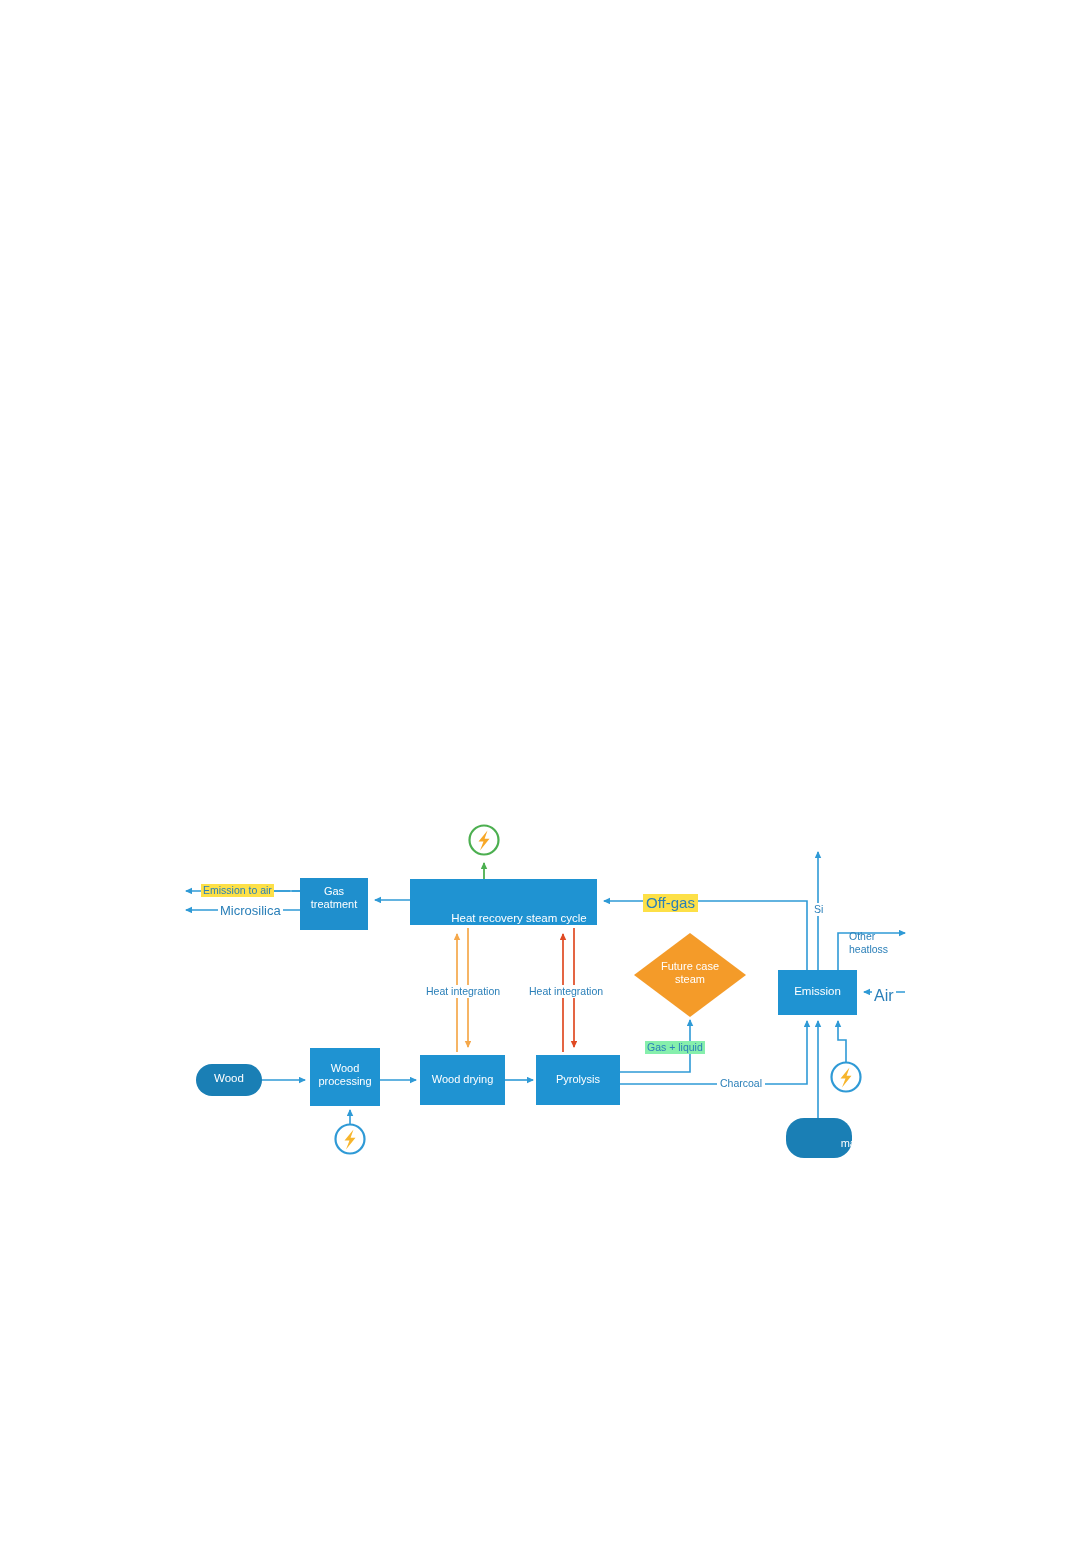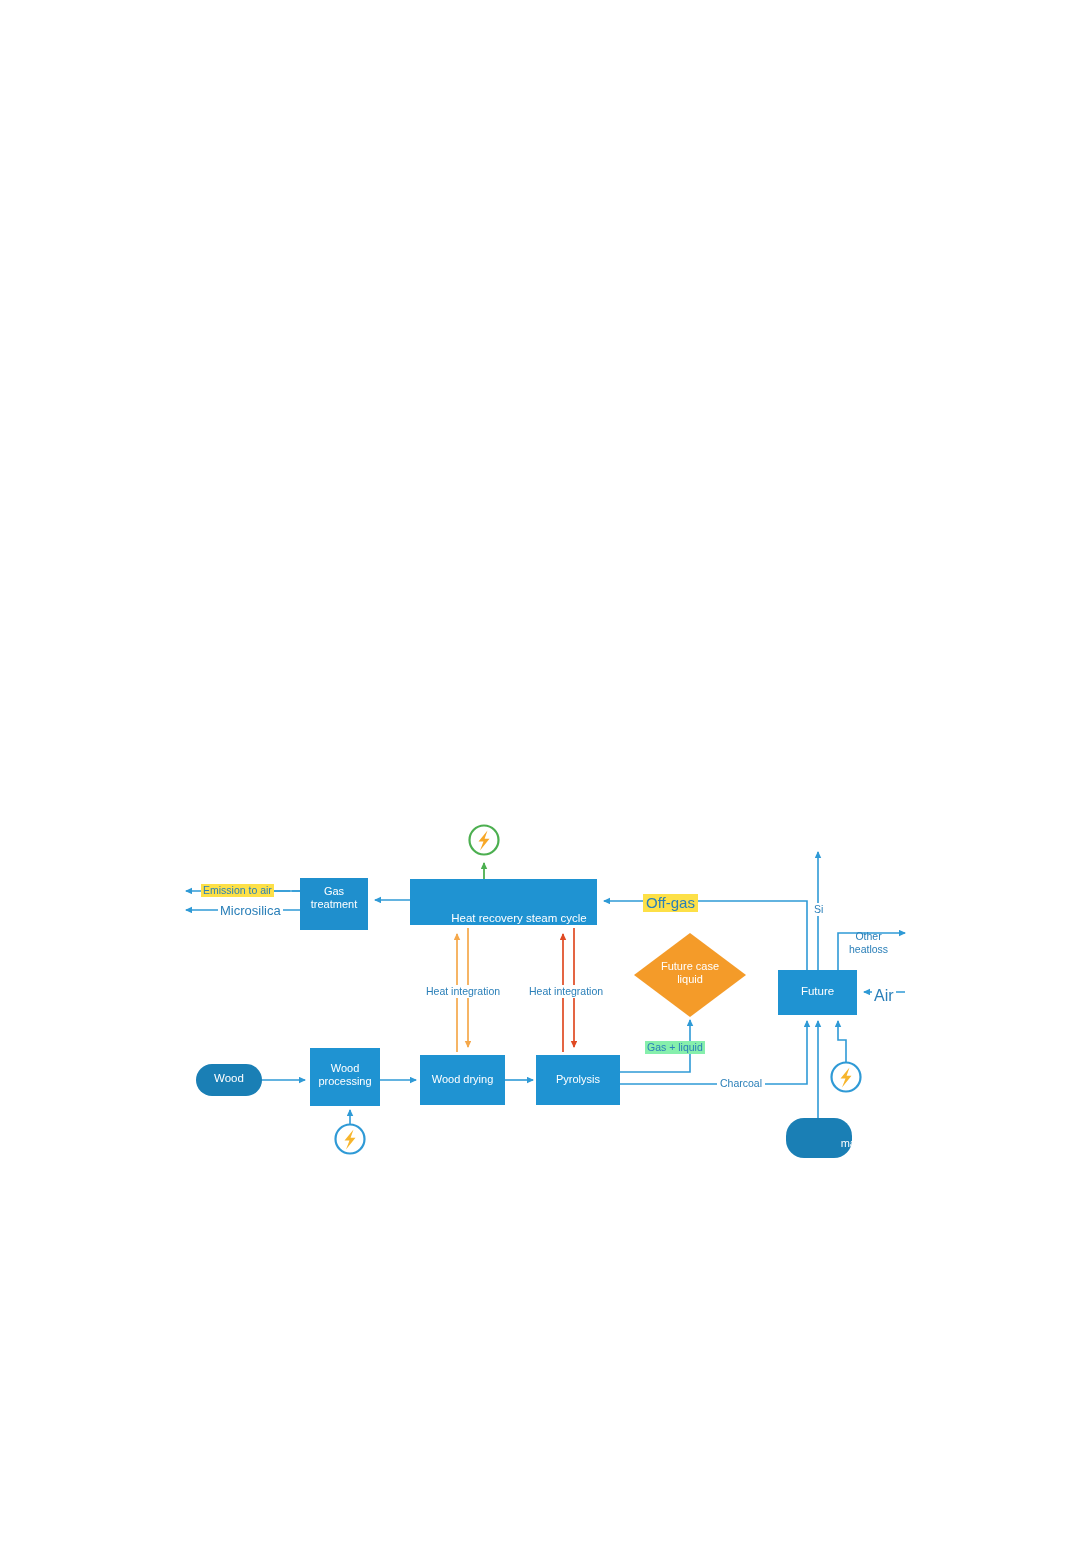--- a/index.html
+++ b/index.html
@@ -118,25 +118,25 @@
   </g>
 </svg>
 
 <div class="node-label" style="left:300px;top:885px;width:68px;font-size:11px;">
   <div>Gas</div>
   <div>treatment</div>
 </div>
 
 <div class="node-label" style="left:410px;top:894px;width:218px;font-size:11.5px;margin-top:18px;">Heat recovery steam cycle</div>
 
-<div class="node-label" style="left:778px;top:985px;width:79px;font-size:11.5px;">Future</div>
+<div class="node-label" style="left:778px;top:985px;width:79px;font-size:11.5px;">Emission</div>
 
 <div class="node-label" style="left:640px;top:960px;width:100px;font-size:11px;">
   <div>Future case</div>
-  <div>liquid</div>
+  <div>steam</div>
 </div>
 
 <div class="node-label" style="left:196px;top:1072px;width:66px;font-size:11.5px;">Wood</div>
 
 <div class="node-label" style="left:308px;top:1062px;width:74px;font-size:11px;">
   <div>Wood</div>
   <div>processing</div>
 </div>
 
 <div class="node-label" style="left:420px;top:1073px;width:85px;font-size:11px;">Wood drying</div>
@@ -149,21 +149,21 @@
 </div>
 
 <div class="edge-label" style="left:201px;top:884px;font-size:10.5px;background:#fde047;padding:0 2px;">Emission to air</div>
 
 <div class="edge-label" style="left:218px;top:903px;font-size:13px;background:#fff;padding:0 2px;">Microsilica</div>
 
 <div class="edge-label" style="left:643px;top:894px;font-size:15px;background:#fde047;padding:0 3px;">Off-gas</div>
 
 <div class="edge-label" style="left:812px;top:903px;font-size:10.5px;background:#fff;padding:0 2px;">Si</div>
 
-<div class="edge-label" style="left:849px;top:930px;font-size:10.5px;text-align:center;">
+<div class="edge-label" style="left:849px;top:930px;font-size:10.5px;text-align:left;">
   <div>Other</div>
   <div>heatloss</div>
 </div>
 
 <div class="edge-label" style="left:872px;top:986px;font-size:16px;background:#fff;padding:0 2px;">Air</div>
 
 <div class="edge-label" style="left:424px;top:985px;font-size:10.5px;background:#fff;padding:0 2px;">Heat integration</div>
 
 <div class="edge-label" style="left:527px;top:985px;font-size:10.5px;background:#fff;padding:0 2px;">Heat integration</div>
 

